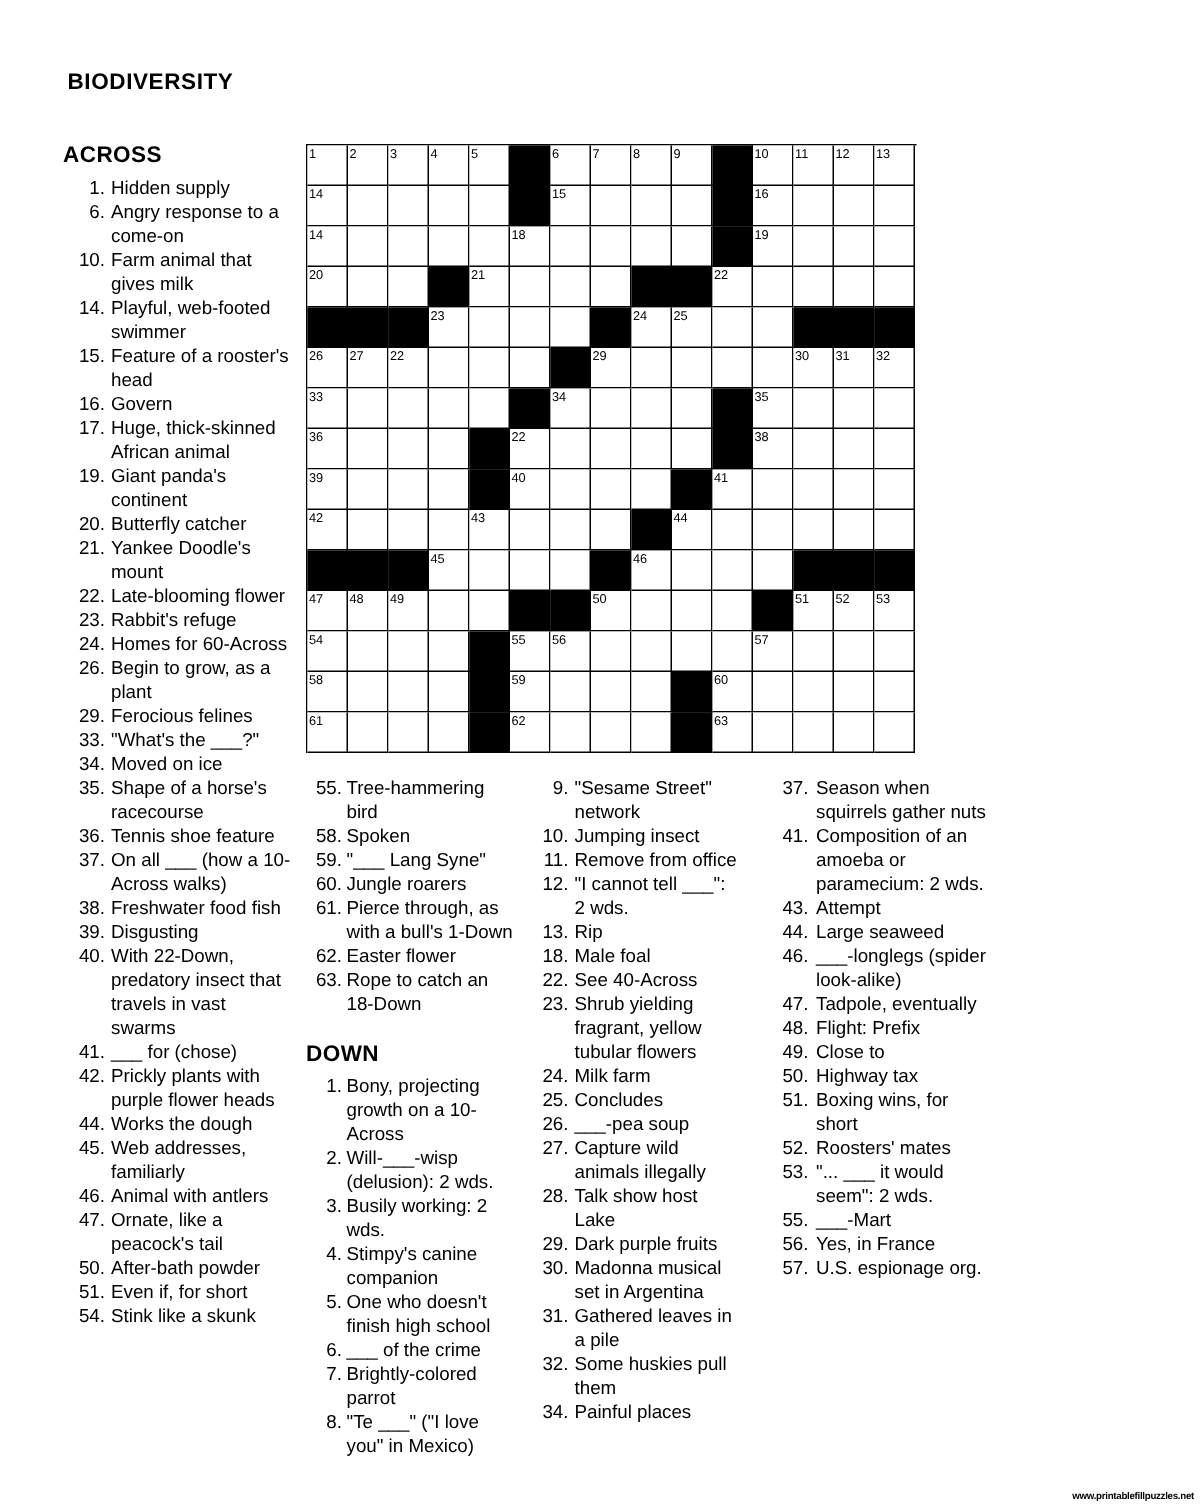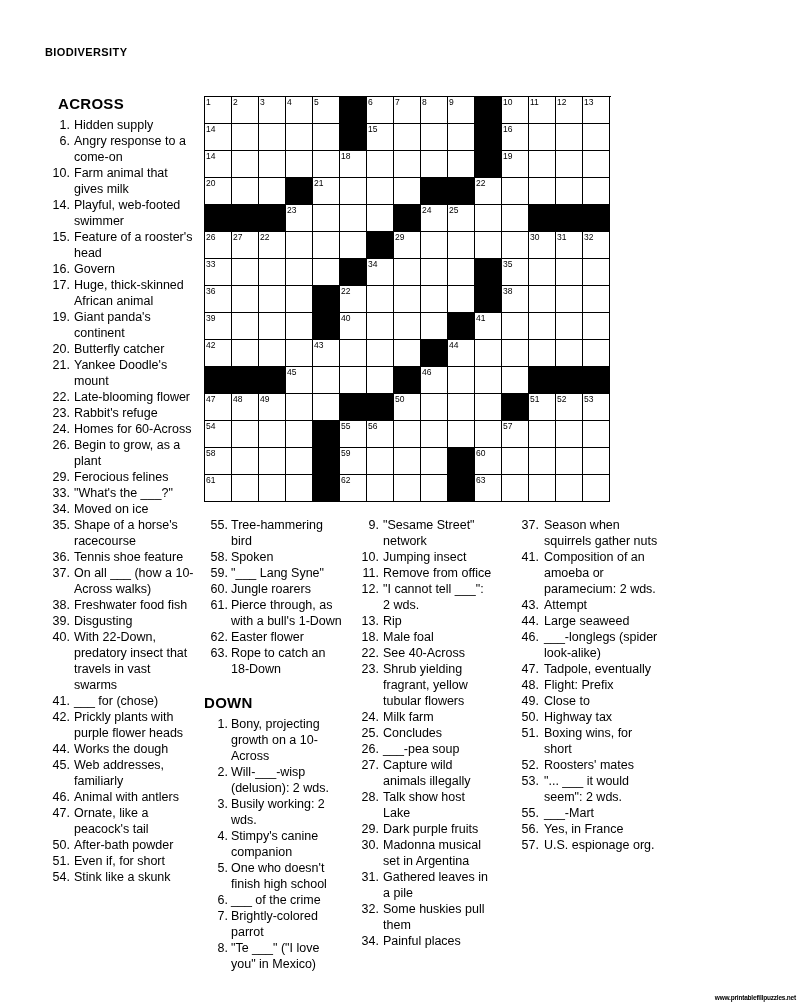--- a/index.html
+++ b/index.html
@@ -1,20 +1,20 @@
 <!DOCTYPE html>
 <html><head>
 <meta charset="utf-8">
 <style>
   html,body{margin:0;padding:0;background:#fff;}
   body{width:800px;height:1008px;font-family:"Liberation Sans",sans-serif;color:#000;}
   .page{position:relative;width:800px;height:1008px;background:#fff;overflow:hidden;}
-  .title{position:absolute;left:45px;top:46px;font-size:11px;font-weight:bold;letter-spacing:.4px;text-align:center;}
+  .title{position:absolute;left:45px;top:46px;font-size:15px;font-weight:bold;letter-spacing:.4px;text-align:center;}
   .section-header{font-size:15px;font-weight:bold;letter-spacing:.3px;}
-  #across-header{position:absolute;left:58px;top:95px;}
+  #across-header{position:absolute;left:42px;top:95px;}
   .clues{display:block;}
   .clue{display:flex;font-size:12.5px;line-height:16px;}
   .clue .num{text-align:right;flex:none;}
   .clue .txt{display:block;}
   #across-left{position:absolute;left:40px;top:117px;width:160px;}
   #across-left .num{width:30px;margin-right:4px;}
   #across-left .txt{width:122px;}
   #grid{position:absolute;left:204px;top:96px;display:grid;grid-template-columns:repeat(15,27px);grid-auto-rows:27px;border-top:1px solid #000;border-left:1px solid #000;width:406px;background:#fff;}
   .cell{position:relative;border-right:1px solid #000;border-bottom:1px solid #000;background:#fff;box-sizing:border-box;}
   .cell.black{background:#000;}

